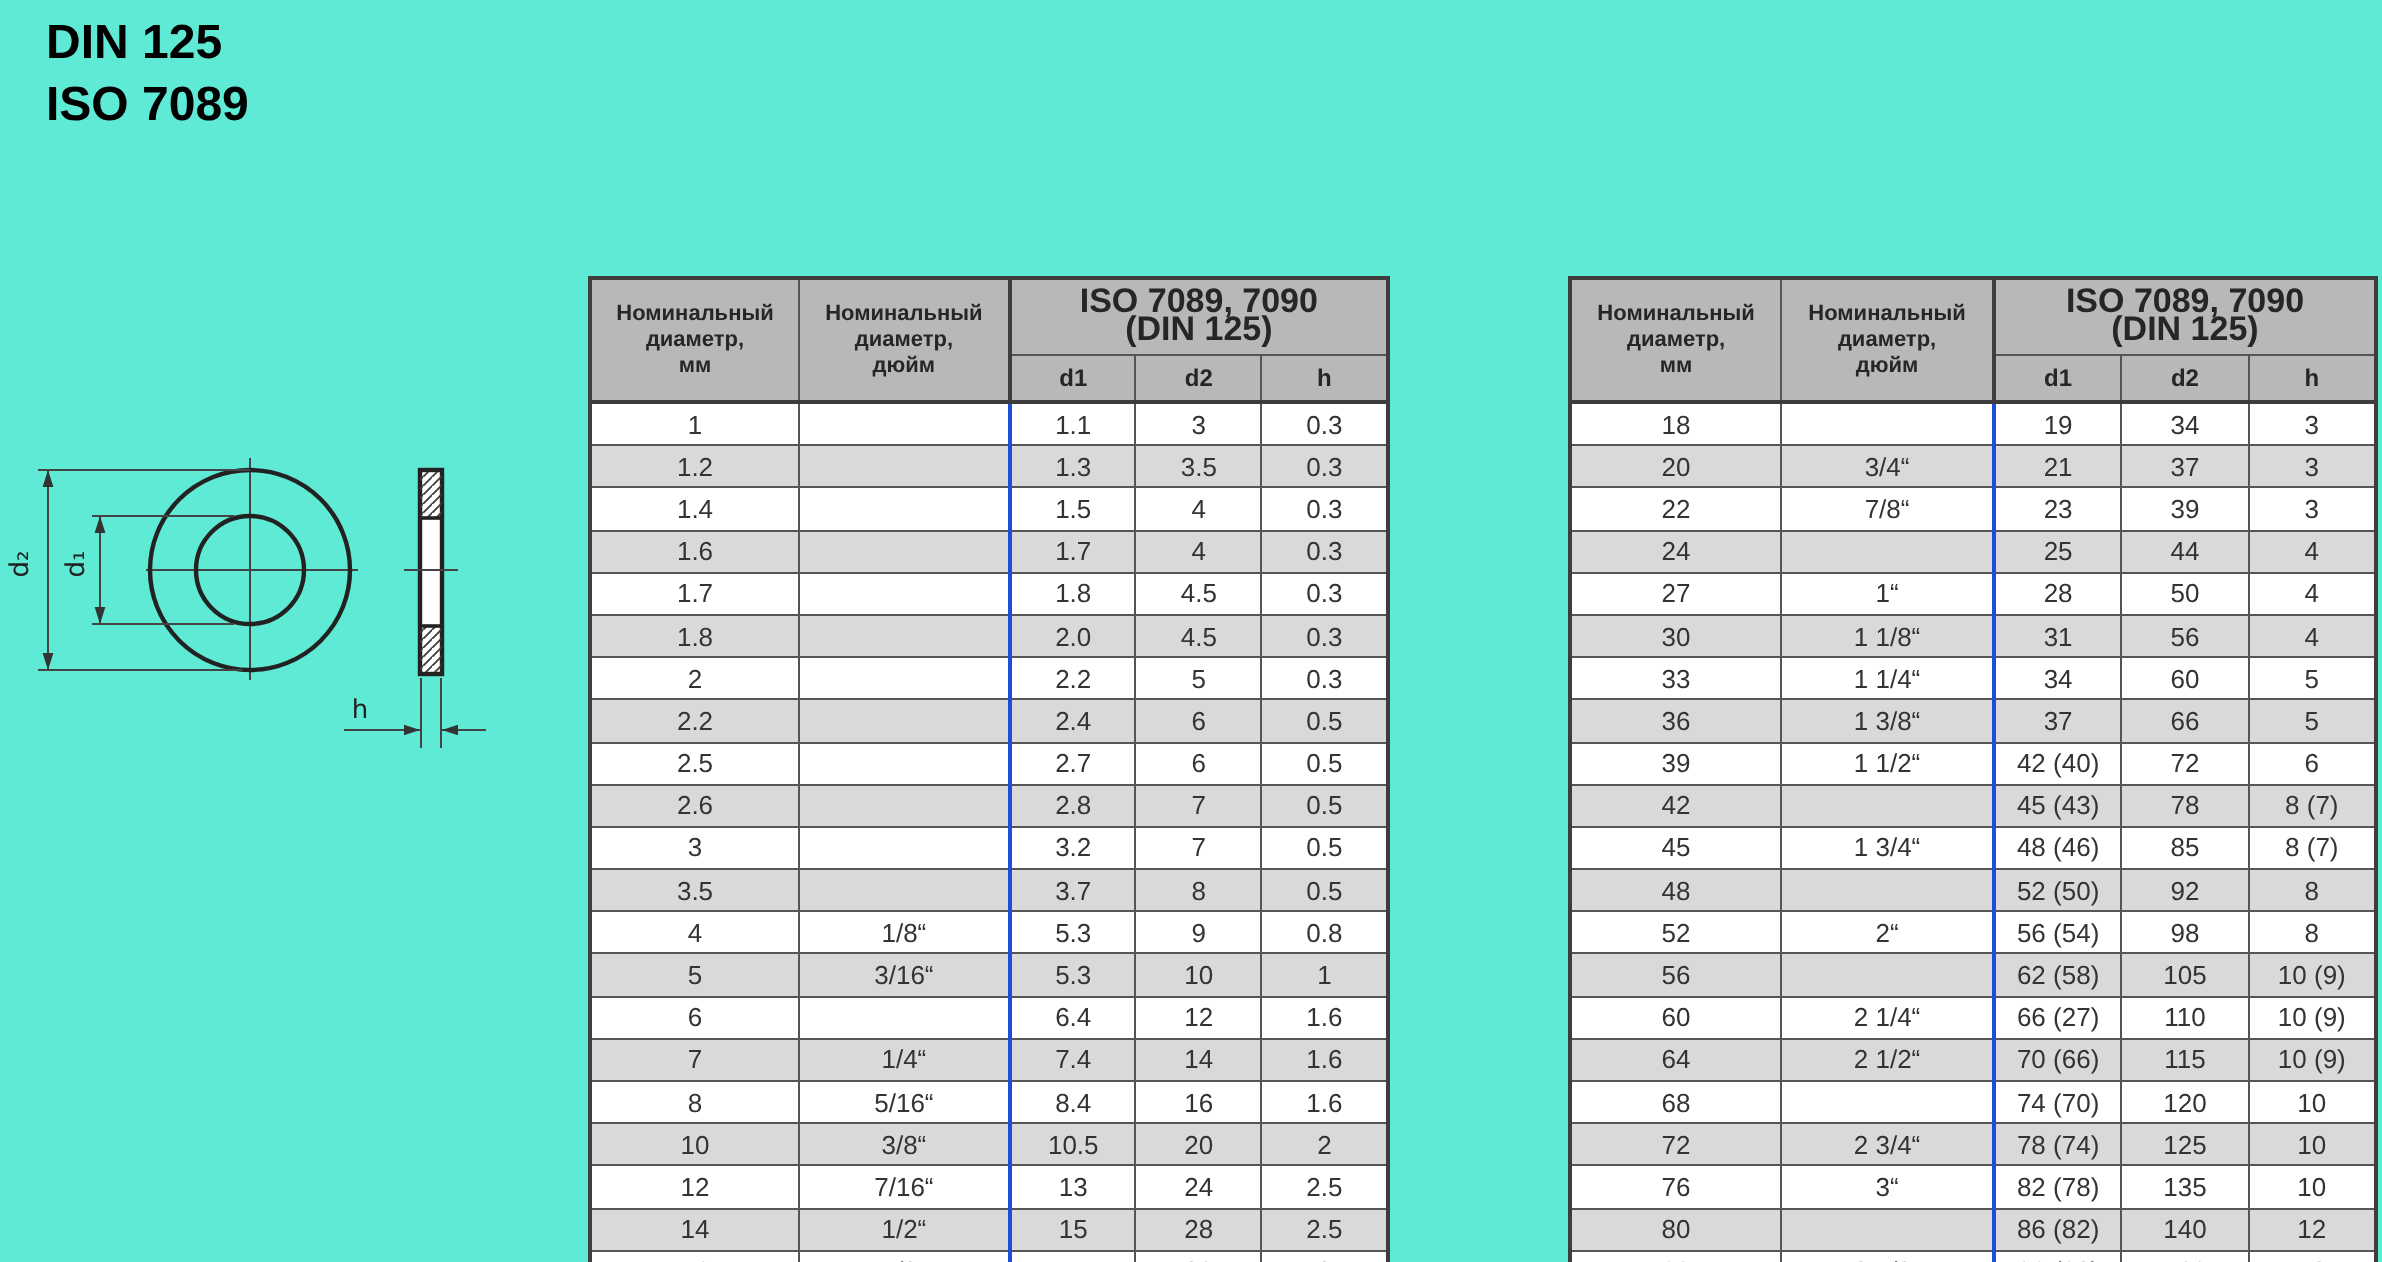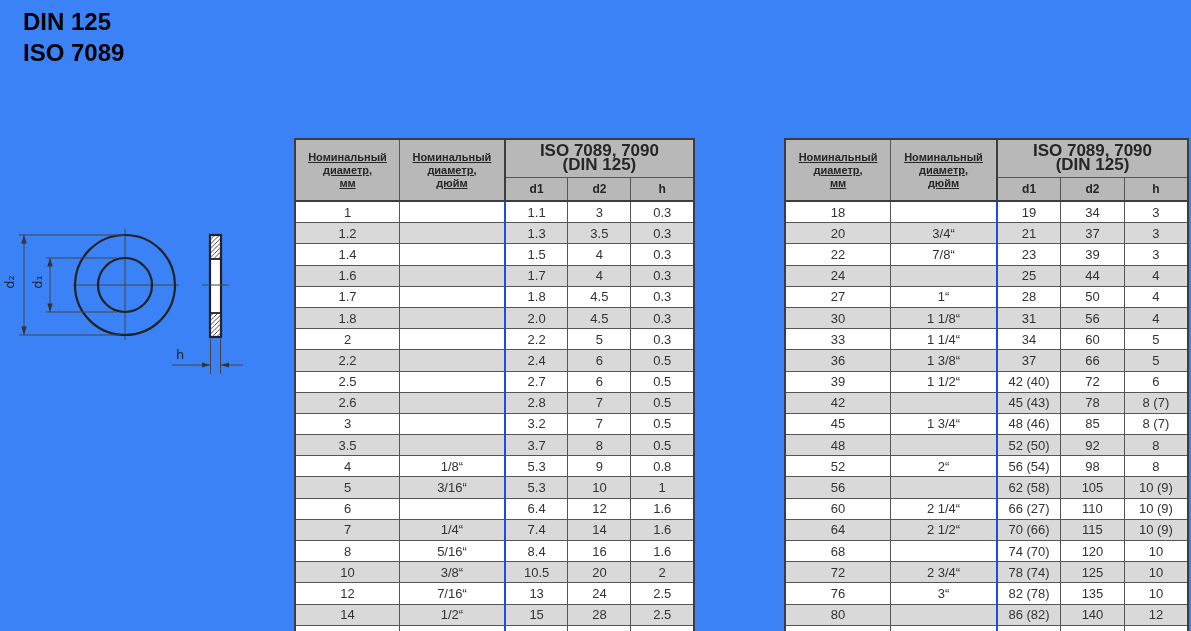--- a/index.html
+++ b/index.html
@@ -1,16 +1,16 @@
 <!DOCTYPE html>
 <html><head>
 <meta charset="utf-8">
 <style>
   html,body{margin:0;padding:0;background:#fff;}
-  #page{position:relative;width:1191px;height:631px;background:#3b82f6;overflow:hidden;
+  #page{position:relative;width:1191px;height:631px;background:#5eead4;overflow:hidden;
         font-family:"Liberation Sans","DejaVu Sans",sans-serif;}
 
   
   .standards{position:absolute;left:23px;top:6px;font-weight:bold;font-size:24px;
              line-height:31px;color:#000;}
   .product-name{position:absolute;left:23px;top:130px;font-size:21px;color:#111;}
 
   
   #washer-drawing{position:absolute;left:0;top:198px;width:260px;height:190px;}
   #washer-drawing text{font-family:"DejaVu Sans","Liberation Sans",sans-serif;fill:#222;}
@@ -19,21 +19,21 @@
   table.dim{position:absolute;top:138px;height:487px;border-collapse:collapse;
             table-layout:fixed;background:#fff;}
   #table-left{left:294px;width:401px;}
   #table-right{left:784px;width:405px;}
   table.dim{border:2px solid #3d3d3d;}
   table.dim th,table.dim td{border:1px solid #555;text-align:center;vertical-align:middle;
             padding:0;overflow:hidden;}
   table.dim thead th{background:#b8b8b8;color:#262626;font-weight:bold;}
   table.dim thead tr.toprow{height:38px;}
   table.dim thead tr.subrow{height:24px;}
-  .hdr3{font-size:11px;line-height:13px;text-decoration:underline;}
+  .hdr3{font-size:11px;line-height:13px;}
   .group{font-size:17px;line-height:14px;border-left:2px solid #3d3d3d !important;}
   tr.subrow th{font-size:12px;}
   tr.subrow th:first-child{border-left:2px solid #3d3d3d !important;}
   table.dim thead{border-bottom:2px solid #3d3d3d;}
   table.dim tbody td{font-size:13px;color:#333;height:20.2px;}
   table.dim tbody td:nth-child(3){border-left:2px solid #1d4ed8;}
   table.dim tbody tr:nth-child(even) td{background:#d9d9d9;}
 </style>
 </head>
 <body>

